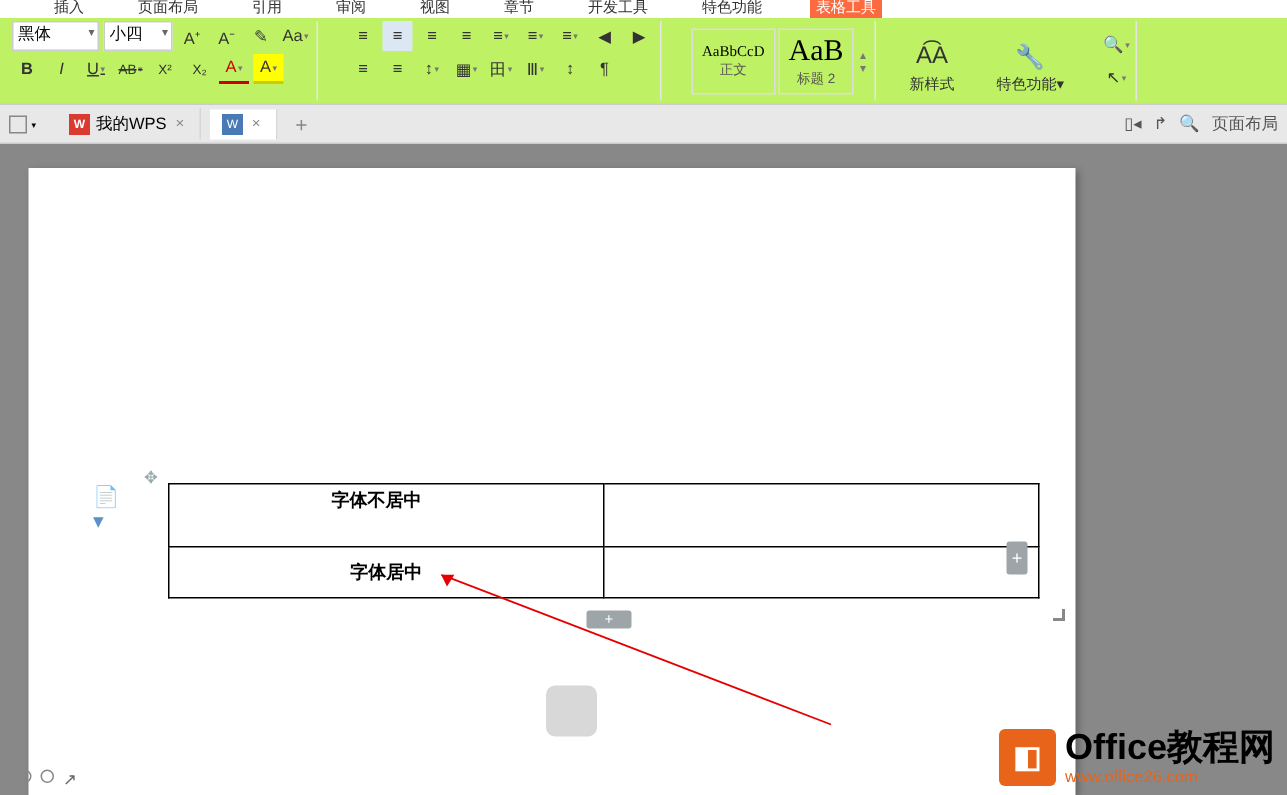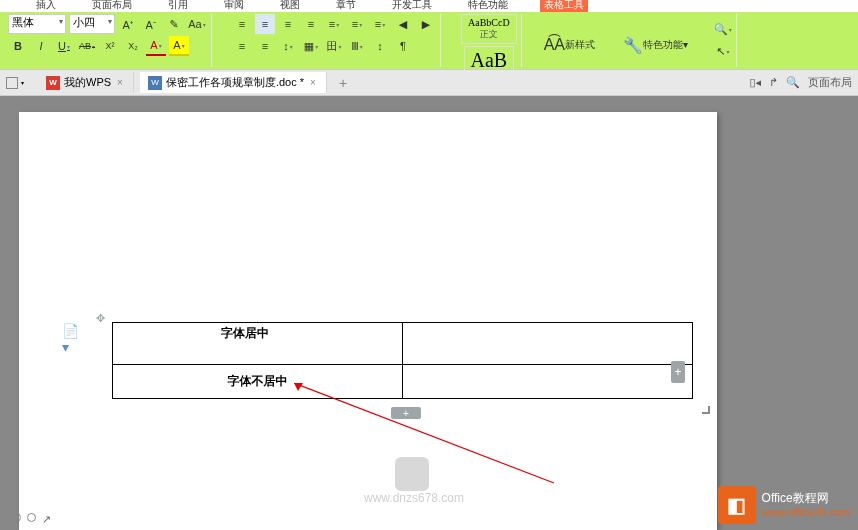--- a/index.html
+++ b/index.html
@@ -12,21 +12,21 @@
 .row{display:flex;align-items:center;gap:3px}
 .font-sel{border:1px solid #ccc;height:20px;font-size:11px;padding:0 14px 0 3px;background:#fff;position:relative;min-width:40px}
 .font-sel::after{content:"▾";position:absolute;right:2px;top:2px;font-size:8px;color:#666}
 .tbtn{width:20px;height:20px;display:flex;align-items:center;justify-content:center;font-size:11px;color:#333;cursor:pointer}
 .tbtn.sm{font-size:9px}
 .tbtn .dd{font-size:6px;margin-left:1px;color:#777}
 .style-box{border:1px solid #ddd;padding:2px 6px;height:44px;display:flex;flex-direction:column;align-items:center;justify-content:center;font-size:10px;cursor:pointer}
 .style-box .preview{font-family:serif}
 .style-box .label{font-size:9px;color:#555}
 .style-box.h1 .preview{font-size:20px;font-weight:normal}
-.vbtn{display:flex;flex-direction:row;align-items:center;justify-content:center;padding:2px 6px;font-size:10px;color:#333;cursor:pointer;height:44px}
+.vbtn{display:flex;flex-direction:column;align-items:center;justify-content:center;padding:2px 6px;font-size:10px;color:#333;cursor:pointer;height:44px}
 .vbtn .ic{font-size:16px;height:22px;display:flex;align-items:center}
 .doc-tabs{height:26px;background:#e8e8e8;border-bottom:1px solid #ccc;display:flex;align-items:center;padding:0 6px;gap:6px;font-size:11px;position:relative}
 .doc-tabs .sq{width:12px;height:12px;border:1px solid #888;position:relative;cursor:pointer}
 .doc-tabs .sq::after{content:"▾";font-size:6px;position:absolute;right:-7px;top:1px}
 .doc-tab{display:flex;align-items:center;gap:4px;padding:3px 8px;border-right:1px solid #d6d6d6;cursor:pointer}
 .doc-tab.active{background:#fff}
 .wps-ic{width:14px;height:14px;background:#d93b30;color:#fff;font-size:8px;display:flex;align-items:center;justify-content:center;font-weight:bold}
 .doc-ic{width:14px;height:14px;background:#4a7ab5;color:#fff;font-size:8px;display:flex;align-items:center;justify-content:center}
 .close-x{font-size:10px;color:#888;cursor:pointer;padding:0 2px}
 .plus{font-size:14px;color:#888;cursor:pointer;padding:0 6px}
@@ -46,21 +46,21 @@
 .arrow{position:absolute;left:275px;top:271px;width:270px;height:110px;pointer-events:none}
 .wm{position:absolute;left:345px;top:345px;text-align:center;color:#d0d0d0;font-size:18px}
 .wm .url{font-size:12px}
 .wm-ic{display:inline-block;width:34px;height:34px;background:#d8d8d8;border-radius:6px;vertical-align:middle;margin-right:4px;position:relative}
 .status{position:absolute;left:12px;bottom:4px;display:flex;gap:6px}
 .status .dot{width:9px;height:9px;border:1px solid #888;border-radius:50%}
 .status .arr{font-size:11px;color:#666}
 .brand{position:absolute;right:8px;bottom:6px;display:flex;align-items:center;gap:6px}
 .brand-ic{width:38px;height:38px;background:#e8641b;border-radius:4px;display:flex;align-items:center;justify-content:center;color:#fff;font-size:20px;font-weight:bold}
 .brand-txt{display:flex;flex-direction:column;line-height:1.1}
-.brand-txt .t1{color:#ffffff;font-size:12px;font-weight:normal}
+.brand-txt .t1{color:#000000;font-size:24px;font-weight:bold}
 .brand-txt .t2{color:#e8641b;font-size:11px}
 </style>
 </head>
 <body>
 
 <div class="ribbon-tabs">
   <span class="tab">插入</span>
   <span class="tab">页面布局</span>
   <span class="tab">引用</span>
   <span class="tab">审阅</span>
@@ -141,21 +141,21 @@
         </div>
       <div class="tbtn">
           <span>田</span>
           <span class="dd">▾</span>
         </div>
       <div class="tbtn">Ⅲ<span class="dd">▾</span></div>
       <div class="tbtn">↕</div>
       <div class="tbtn">¶</div>
     </div>
   </div>
-  <div class="group" style="flex-direction:column;align-items:center">
+  <div class="group" style="flex-direction:row;align-items:center">
     <div class="style-box">
       <div class="preview">AaBbCcD</div>
       <div class="label">正文</div>
     </div>
     <div class="style-box h1">
       <div class="preview">AaB</div>
       <div class="label">标题 2</div>
     </div>
     <div style="display:flex;flex-direction:column;font-size:8px;color:#777;padding:2px">▴<br>▾</div>
   </div>
@@ -176,58 +176,56 @@
 <div class="doc-tabs">
   <div class="sq"></div>
   <div style="width:8px"></div>
   <div class="doc-tab">
     <div class="wps-ic">W</div>
     <span>我的WPS</span>
     <span class="close-x">×</span>
   </div>
   <div class="doc-tab active">
     <div class="doc-ic">W</div>
-    <span>保密工作各项规章制度.doc *</span>
     <span class="close-x">×</span>
   </div>
   <div class="plus">+</div>
   <div class="rtools">
     <span>▯◂</span>
     <span>↱</span>
     <span>🔍</span>
     <span>页面布局</span>
   </div>
 </div>
 
 <div class="canvas">
   <div class="page">
     <div class="para-ic">📄▾</div>
     <div class="move-ic">✥</div>
     <table class="tbl">
       <tbody>
           <tr>
-        <td>字体居中</td>
+        <td>字体不居中</td>
         <td></td>
       </tr>
       <tr>
-        <td>字体不居中</td>
+        <td>字体居中</td>
         <td></td>
       </tr>
     </tbody>
       </table>
     <div class="side-h">+</div>
     <div class="bot-h">+</div>
     <div class="res-h"></div>
     <svg class="arrow">
         <line x1="0" y1="0" x2="260" y2="100" stroke="#e60000" stroke-width="1.2"></line>
         <polygon points="0,0 9,0 4,8" fill="#e60000"></polygon>
       </svg>
     <div class="wm">
       <span class="wm-ic"></span>
-      <div class="url">www.dnzs678.com</div>
     </div>
   </div>
   <div class="status">
     <div class="dot"></div>
     <div class="dot"></div>
     <div class="arr">↗</div>
   </div>
   <div class="brand">
     <div class="brand-ic">◧</div>
     <div class="brand-txt">

